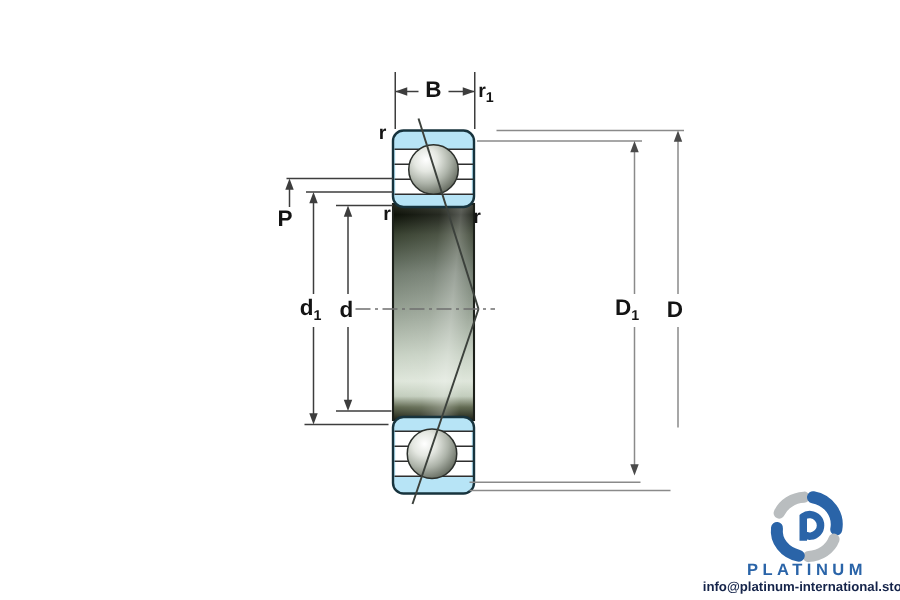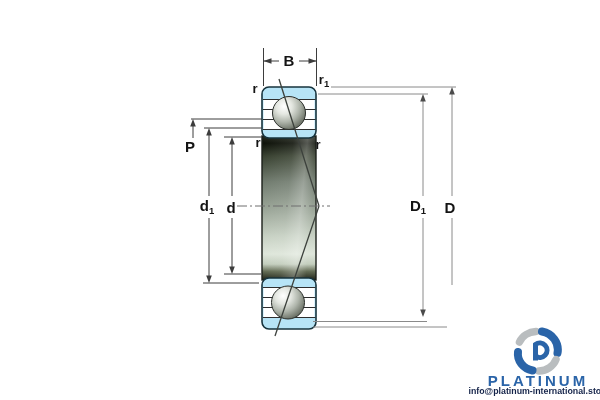--- a/index.html
+++ b/index.html
@@ -11,21 +11,21 @@
   .dim-label {
     position:absolute; transform:translate(-50%,-50%);
     font-weight:bold; font-size:15px; color:#141414; white-space:nowrap;
     line-height:1;
   }
   .dim-label.small { font-size:13px; }
   .dim-label sub.sub { font-size:9.5px; font-weight:bold; vertical-align:-3px; letter-spacing:0; }
   .logo-emblem { position:absolute; }
   .brand-name {
     position:absolute; transform:translate(-50%,-50%);
-    font-size:15px; font-weight:bold; letter-spacing:3px;
+    font-size:11px; font-weight:bold; letter-spacing:3px;
     color:#2a64a8; white-space:nowrap;
   }
   .brand-email {
     position:absolute; transform:translate(-50%,-50%);
     font-size:8.8px; font-weight:bold; color:#15244a; white-space:nowrap;
   }
 </style>
 </head>
 <body>
 
@@ -140,21 +140,21 @@
       <line x1="423" y1="100" x2="423" y2="196"></line>
       <line x1="423" y1="218" x2="423" y2="311"></line>
       <polygon stroke="none" points="452,87 449.2,94.5 454.8,94.5"></polygon>
       <polygon stroke="none" points="423,94 420.2,101.5 425.8,101.5"></polygon>
       <polygon stroke="none" points="423,317 420.2,309.5 425.8,309.5"></polygon>
     </g>
   </svg>
 
   <span class="dim-label" style="left:289px;top:60px">B</span>
 
-  <span class="dim-label small" style="left:324px;top:81px"><span>r</span><sub class="sub">1</sub></span>
+  <span class="dim-label small" style="left:324px;top:62px"><span>r</span><sub class="sub">1</sub></span>
 
   <span class="dim-label small" style="left:255px;top:88px">r</span>
 
   <span class="dim-label small" style="left:258px;top:142px">r</span>
 
   <span class="dim-label small" style="left:318px;top:144px">r</span>
 
   <span class="dim-label" style="left:190px;top:146px">P</span>
 
   <span class="dim-label" style="left:207px;top:207px"><span>d</span><sub class="sub">1</sub></span>

